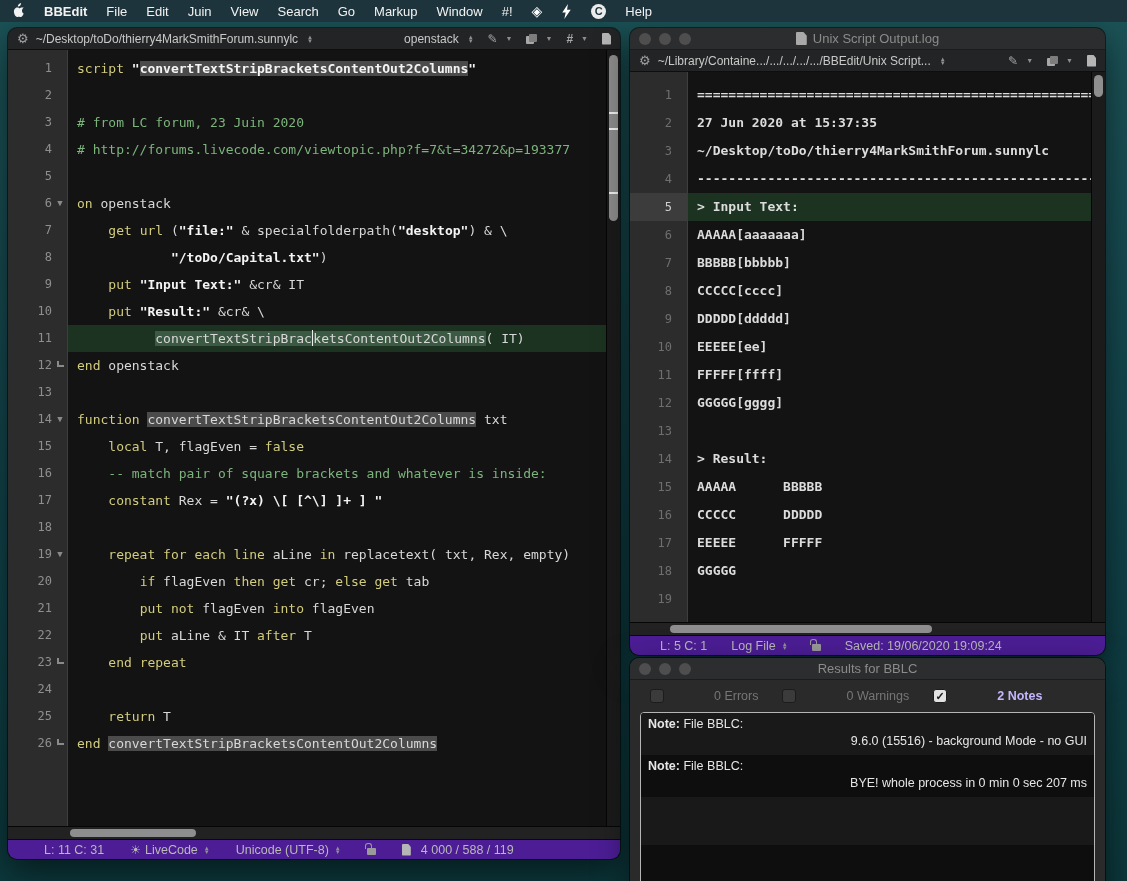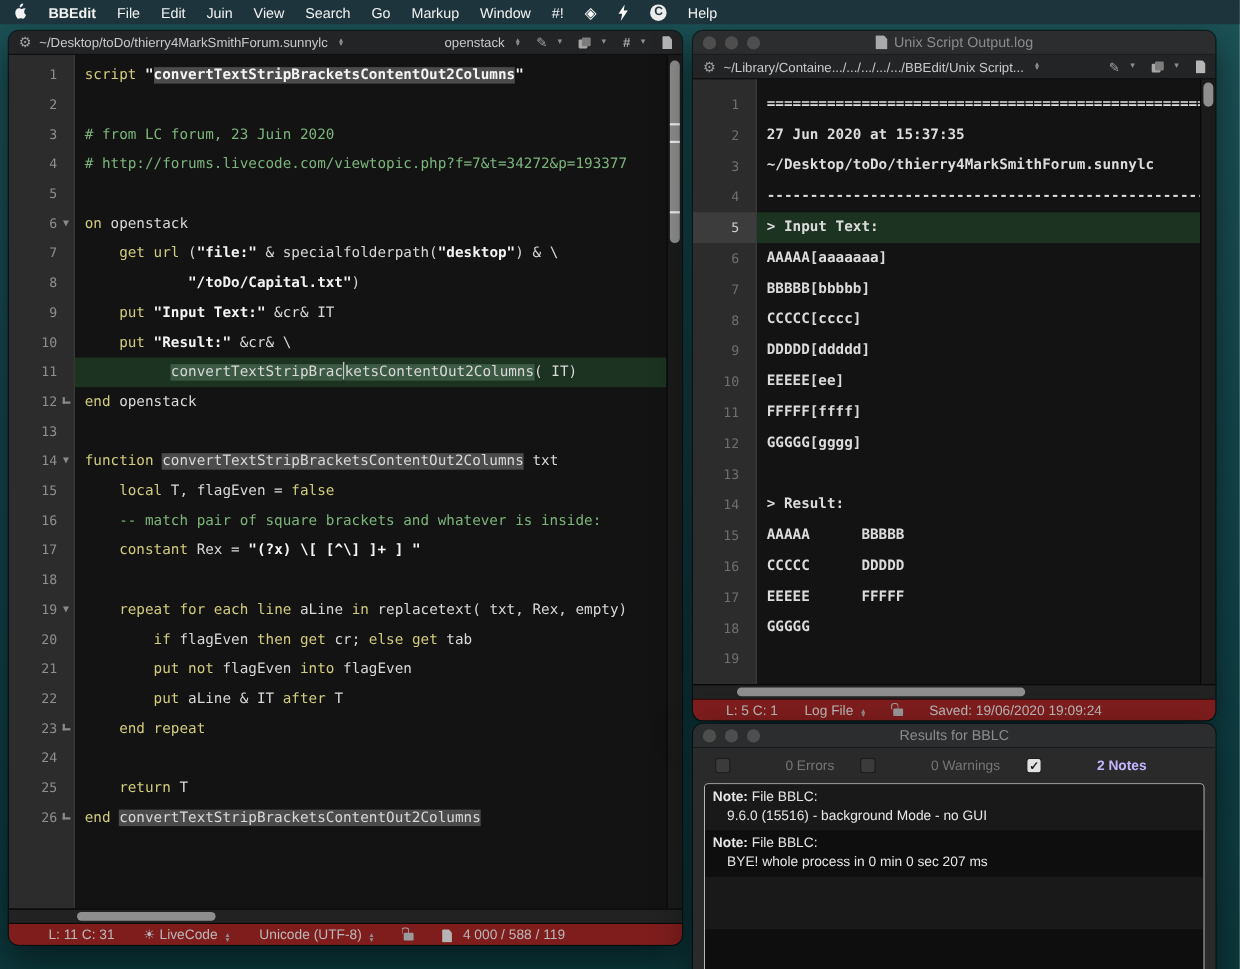--- a/index.html
+++ b/index.html
@@ -70,43 +70,43 @@
   .win-log .row{height:28px;line-height:28px;}
   .win-log .gut{color:#6f6f6f;}
   .win-log .row.cur .gut{background:#3c3c3c;color:#cfcfcf;}
   
   .vscroll{position:absolute;top:0;bottom:0;right:0;width:14px;background:#1b1b1b;border-left:1px solid #060606;}
   .vthumb{position:absolute;left:2px;width:9px;background:#8e8e8e;border-radius:5px;}
   .tick{position:absolute;left:0;width:9px;height:2px;background:#f2f2f2;}
   .hscroll{height:13px;background:#222222;border-top:1px solid #060606;position:relative;flex:none;}
   .hthumb{position:absolute;top:2px;height:8px;background:#8e8e8e;border-radius:4px;}
   
-  .statusbar{height:20px;background:#7f1d1d;border-top:1px solid #0a0a0a;flex:none;
+  .statusbar{height:20px;background:#4c1d95;border-top:1px solid #0a0a0a;flex:none;
     display:flex;align-items:center;font-size:12.5px;color:#b9b9b9;gap:26px;white-space:nowrap;}
-  .sb-group{display:flex;align-items:flex-end;gap:4px;}
+  .sb-group{display:flex;align-items:center;gap:4px;}
   .sun{color:#b9b9b9;font-size:12px;}
   .lock{position:relative;width:9px;height:7px;background:#9a9a9a;border-radius:1px;margin-top:4px;}
   .lock:before{content:'';position:absolute;top:-5px;left:-2px;width:5px;height:5px;
     border:1.5px solid #9a9a9a;border-bottom:none;border-radius:3px 3px 0 0;}
   .mini-doc{width:9px;height:12px;background:#b5b5b5;border-radius:1px;
     clip-path:polygon(0 0,68% 0,100% 30%,100% 100%,0 100%);}
   
   .win-results{background:#2a2a2a;}
   .filters{height:32px;display:flex;align-items:center;gap:24px;padding-left:20px;flex:none;}
   .filter{display:flex;align-items:center;gap:7px;font-size:12.5px;}
   .cb{width:14px;height:14px;border-radius:3px;background:#3b3b3b;border:1px solid #1c1c1c;
     display:flex;align-items:center;justify-content:center;}
   .filter.on .cb{background:#e2e2e2;color:#1b1b1b;font-size:11px;font-weight:bold;}
   .filter .lbl{color:#767676;margin-left:43px;}
   .filter.on .lbl{color:#c4b5fd;font-weight:600;}
   .rlist{margin:0 10px;border:1px solid #b5b5b5;border-radius:4px;background:#0d0d0d;
     overflow:hidden;flex:1;display:flex;flex-direction:column;}
   .ritem{padding:3px 7px 5px 7px;font-size:12.5px;color:#e6e6e6;line-height:17px;}
   .ritem .t b{font-weight:bold;}
-  .ritem .d{padding-left:13px;}
+  .ritem .d{padding-left:13px;text-align:right;}
   .stripe{flex:none;}
   .sA{background:#191919;} .sB{background:#0e0e0e;}
 </style>
 </head>
 <body>
 
 <div class="menubar">
   <span class="mbicon">
     <svg class="apple-svg" viewBox="0 0 16 19">
       <path d="M11.3 0c.1 1.2-.4 2.3-1.1 3.1-.7.9-1.9 1.5-3 1.4-.1-1.1.5-2.3 1.1-3C9 .7 10.2.1 11.3 0zM14.9 6.4c-1.6-1-3.6-.7-4.7-.1-.5.3-1 .3-1.6 0C7.5 5.8 5.8 5.5 4.4 6.4 2.5 7.6 1.8 10.2 2.4 12.8c.6 2.4 2.1 5 3.8 5 .8 0 1.1-.5 2.3-.5 1.1 0 1.4.5 2.3.5 1.7 0 3.2-2.6 3.7-4.4-2.4-1.1-2.8-4.9-.6-7z"></path>

